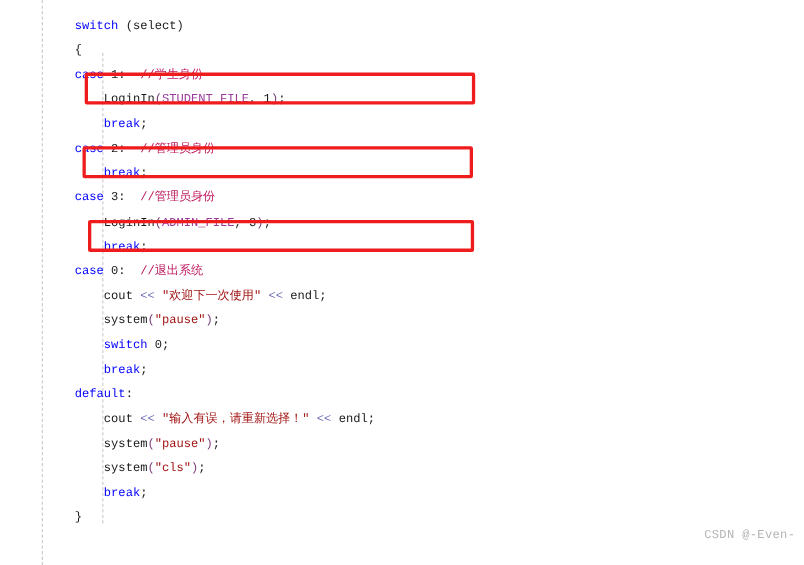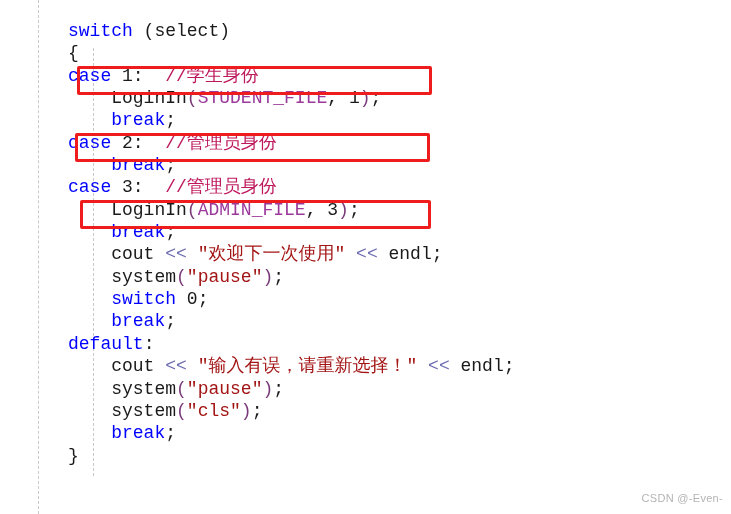--- a/index.html
+++ b/index.html
@@ -27,21 +27,21 @@
   }
   .indent-guide.g1 { left: 38px; }
   .indent-guide.g2 { left: 93px; top: 48px; bottom: 38px; }
 
   .code {
     position: absolute;
     left: 68px;
     top: 2px;
     width: 640px;
     font-family: "Liberation Mono", "DejaVu Sans Mono", monospace;
-    font-size: 18px;
+    font-size: 11px;
     line-height: 22.35px;
     white-space: pre;
     color: #000000;
     letter-spacing: 0px;
   }
   .ln {
     display: block;
     height: 22.35px;
     white-space: pre;
   }
@@ -61,22 +61,22 @@
     border: 3px solid #ee1c1c;
     border-radius: 2px;
     box-sizing: border-box;
     background: transparent;
     pointer-events: none;
   }
 
   .watermark {
     position: absolute;
     right: 8px;
-    bottom: 10px;
-    font-family: Liberation Sans, sans-serif;
+    bottom: 21px;
+    font-family: Liberation Mono, monospace;
     font-size: 11px;
     color: #b4b4b4;
     letter-spacing: 0.3px;
     white-space: nowrap;
   }
 </style>
 </head>
 <body>
 
 <div id="screenshot">
@@ -87,20 +87,21 @@
   <pre class="code" id="code-block"><span class="ln"><span class="kw">switch</span><span class="plain"> (select)</span>
 </span><span class="ln"><span class="plain">{</span>
 </span><span class="ln"><span class="kw">case</span><span class="plain"> 1:  </span><span class="cmt">//学生身份</span>
 </span><span class="ln">    <span class="plain">LoginIn</span><span class="punc">(</span><span class="macro">STUDENT_FILE</span><span class="plain">, 1</span><span class="punc">)</span><span class="plain">;</span>
 </span><span class="ln">    <span class="kw">break</span><span class="plain">;</span>
 </span><span class="ln"><span class="kw">case</span><span class="plain"> 2:  </span><span class="cmt">//管理员身份</span>
 </span><span class="ln">    <span class="kw">break</span><span class="plain">;</span>
 </span><span class="ln"><span class="kw">case</span><span class="plain"> 3:  </span><span class="cmt">//管理员身份</span>
 </span><span class="ln">    <span class="plain">LoginIn</span><span class="punc">(</span><span class="macro">ADMIN_FILE</span><span class="plain">, 3</span><span class="punc">)</span><span class="plain">;</span>
 </span><span class="ln">    <span class="kw">break</span><span class="plain">;</span>
+</span><span class="ln"><span class="kw">case</span><span class="plain"> 0:  </span><span class="cmt">//退出系统</span>
 </span><span class="ln">    <span class="plain">cout </span><span class="op">&lt;&lt;</span><span class="plain"> </span><span class="str">"欢迎下一次使用"</span><span class="plain"> </span><span class="op">&lt;&lt;</span><span class="plain"> endl;</span>
 </span><span class="ln">    <span class="plain">system</span><span class="punc">(</span><span class="str">"pause"</span><span class="punc">)</span><span class="plain">;</span>
 </span><span class="ln">    <span class="kw">switch</span><span class="plain"> 0;</span>
 </span><span class="ln">    <span class="kw">break</span><span class="plain">;</span>
 </span><span class="ln"><span class="kw">default</span><span class="plain">:</span>
 </span><span class="ln">    <span class="plain">cout </span><span class="op">&lt;&lt;</span><span class="plain"> </span><span class="str">"输入有误，请重新选择！"</span><span class="plain"> </span><span class="op">&lt;&lt;</span><span class="plain"> endl;</span>
 </span><span class="ln">    <span class="plain">system</span><span class="punc">(</span><span class="str">"pause"</span><span class="punc">)</span><span class="plain">;</span>
 </span><span class="ln">    <span class="plain">system</span><span class="punc">(</span><span class="str">"cls"</span><span class="punc">)</span><span class="plain">;</span>
 </span><span class="ln">    <span class="kw">break</span><span class="plain">;</span>
 </span><span class="ln"><span class="plain">}</span>

